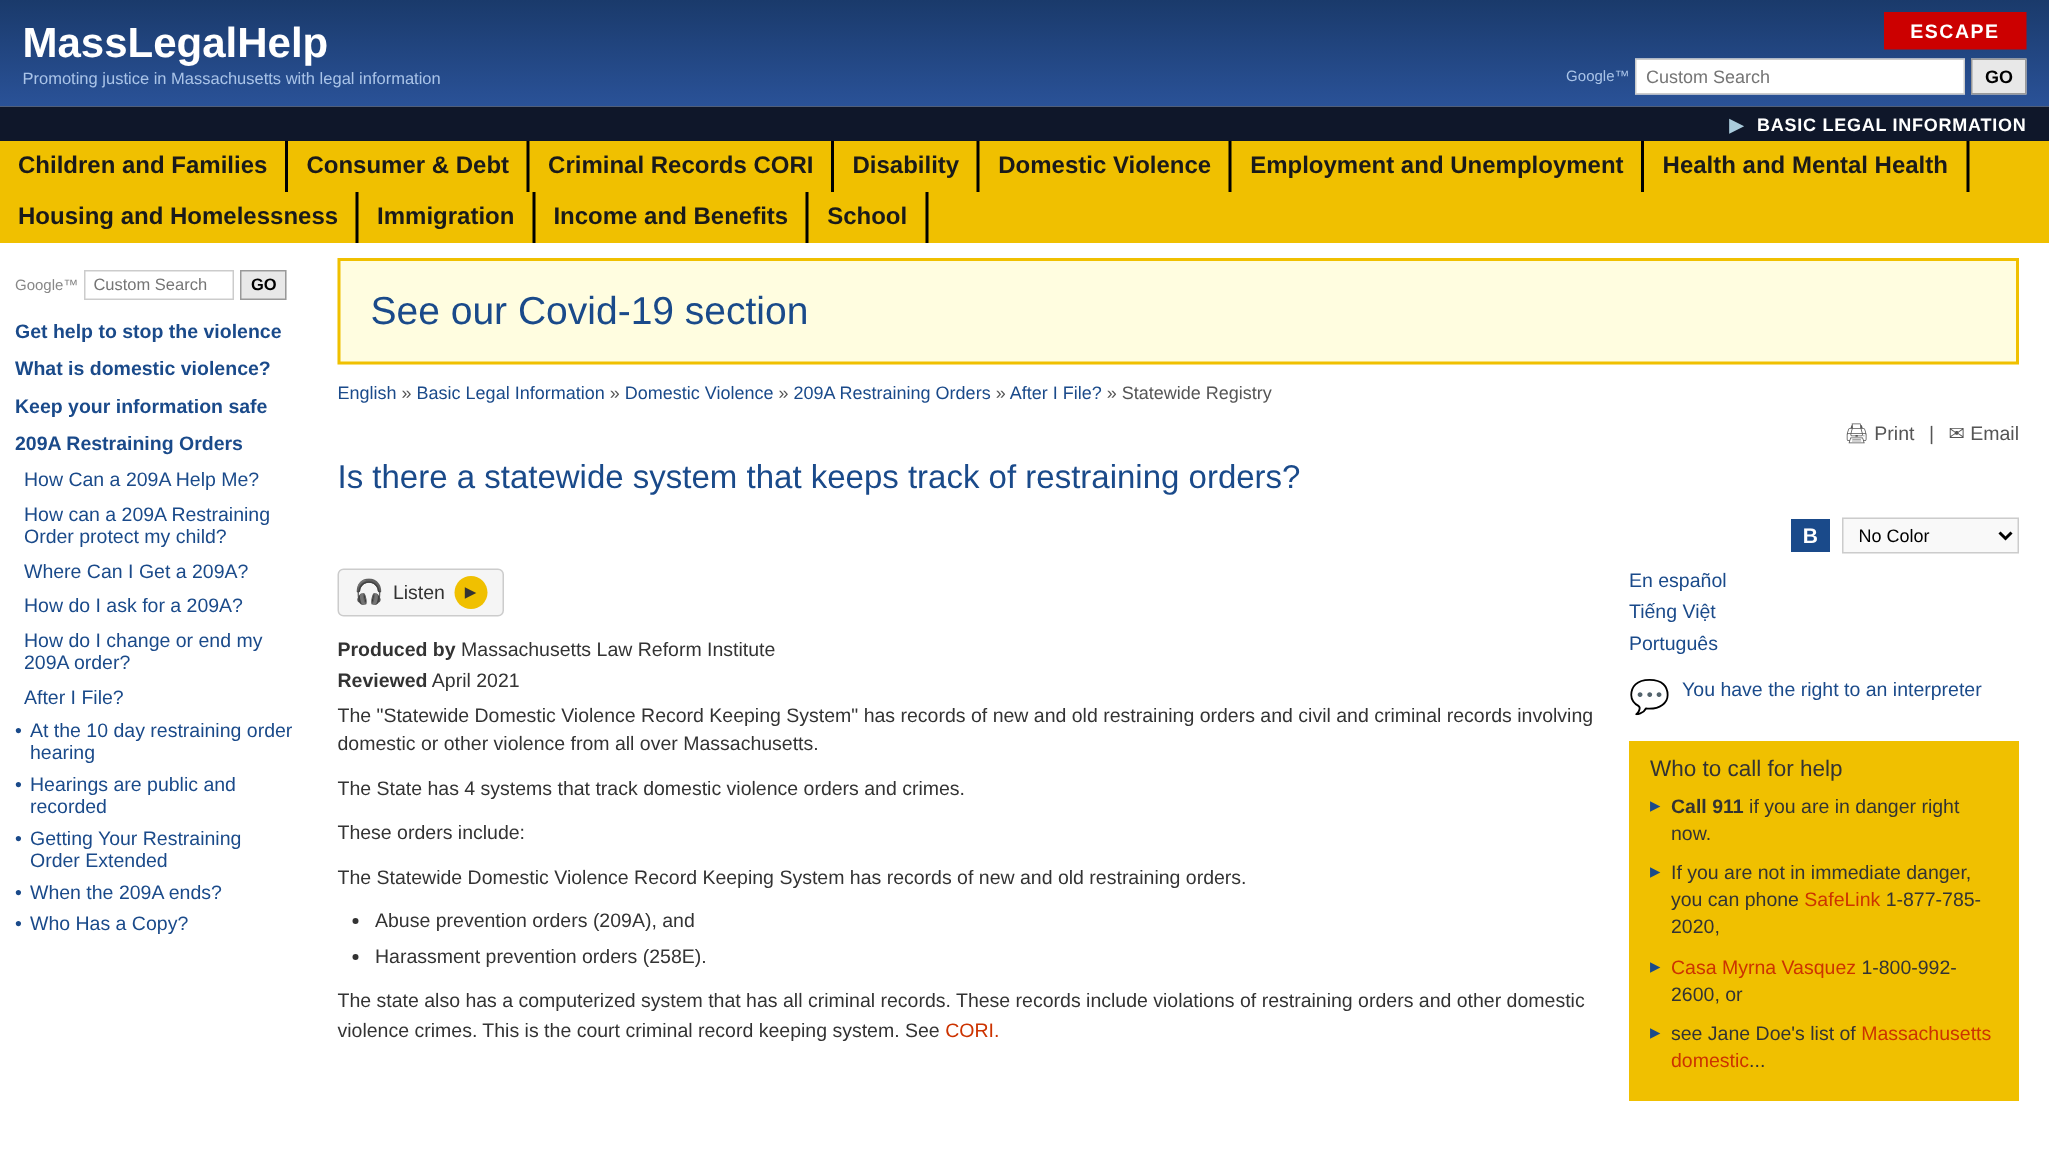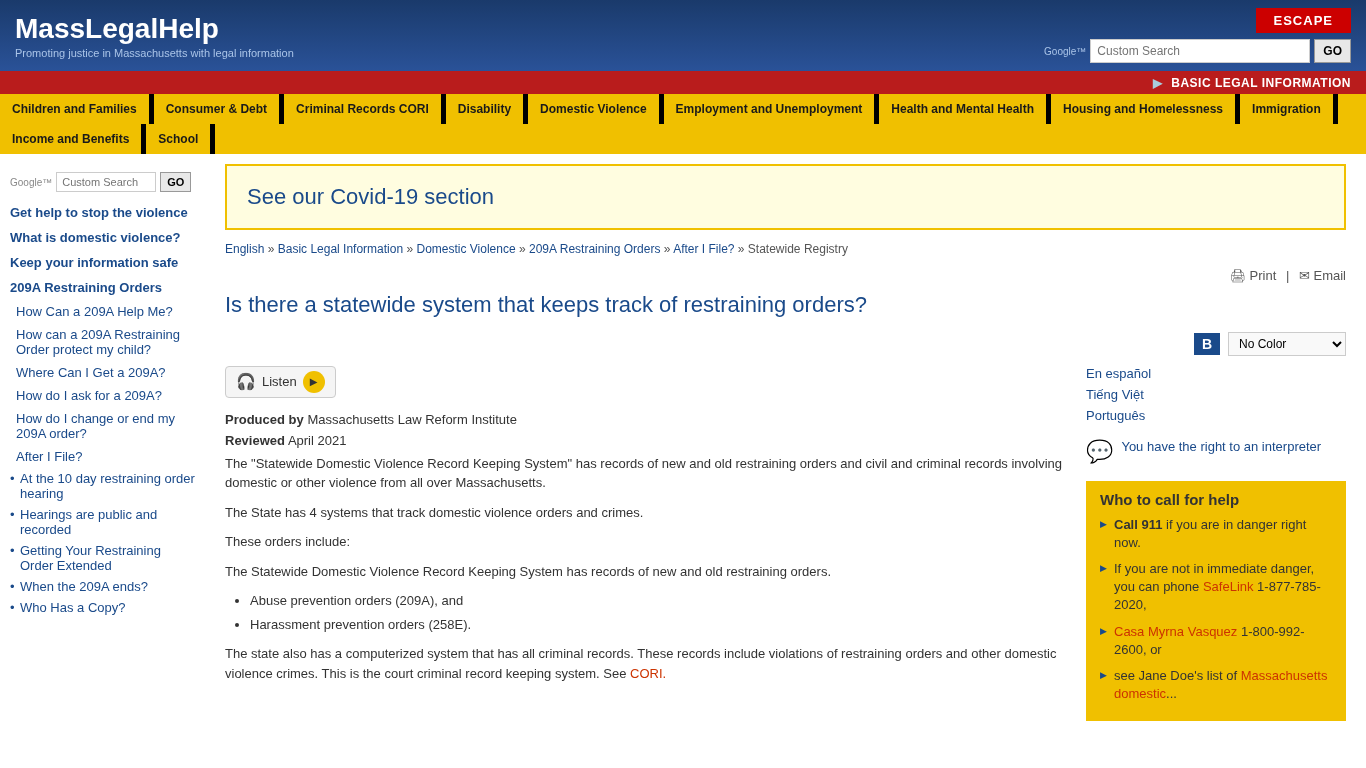--- a/index.html
+++ b/index.html
@@ -63,21 +63,21 @@
       cursor: pointer;
       font-weight: bold;
     }
     .google-label {
       font-size: 10px;
       color: #aac4e8;
     }
 
     
     #basic-legal-bar {
-      background: #b91c1c;
+      background: #0f172a;
       text-align: right;
       padding: 4px 15px;
     }
     #basic-legal-bar span {
       color: #fff;
       font-size: 12px;
       font-weight: bold;
       letter-spacing: 0.5px;
     }
     #basic-legal-bar .arrow {
@@ -86,26 +86,26 @@
     }
 
     
     #nav-bar {
       background: #f0c000;
       display: flex;
       flex-wrap: wrap;
     }
     .nav-item {
       padding: 8px 12px;
-      font-size: 12px;
+      font-size: 16px;
       font-weight: bold;
       color: #1a1a1a;
       cursor: pointer;
       white-space: nowrap;
-      border-right: 5px solid #000000;
+      border-right: 2px solid #000000;
     }
 
     
     #main-layout {
       display: flex;
       width: 100%;
     }
 
     
     #sidebar {
@@ -174,21 +174,21 @@
     }
 
     
     #covid-banner {
       border: 2px solid #f0c000;
       background: #fffde0;
       padding: 18px 20px;
       margin-bottom: 12px;
     }
     #covid-banner h2 {
-      font-size: 22px;
+      font-size: 26px;
       color: #1a4a8a;
       font-weight: normal;
     }
 
     
     #breadcrumb {
       margin-bottom: 12px;
       font-size: 12px;
       color: #555;
     }
@@ -328,21 +328,21 @@
       color: #1a4a8a;
       font-size: 13px;
       text-decoration: none;
     }
     .who-to-call {
       background: #f0c000;
       padding: 10px 14px;
     }
     .who-to-call h3 {
       font-size: 15px;
-      font-weight: bold;
+      font-weight: normal;
       margin-bottom: 8px;
     }
     .who-to-call .call-item {
       font-size: 13px;
       margin-bottom: 8px;
       line-height: 1.4;
       position: relative;
       padding-left: 14px;
     }
     .who-to-call .call-item::before {

